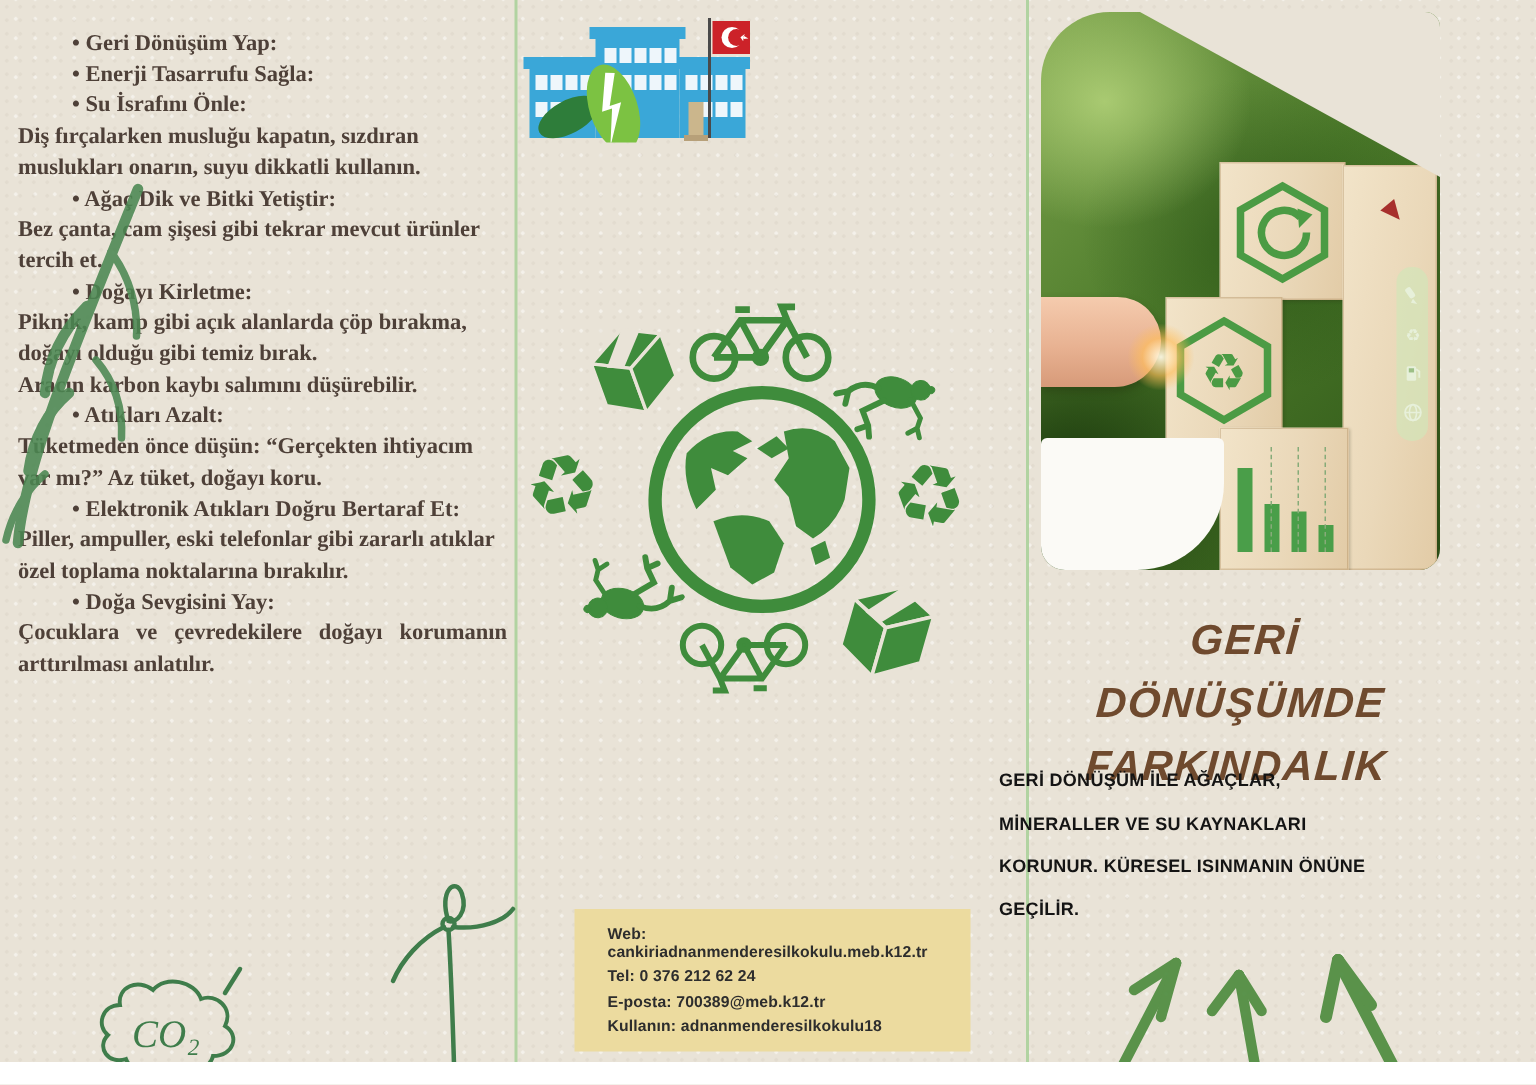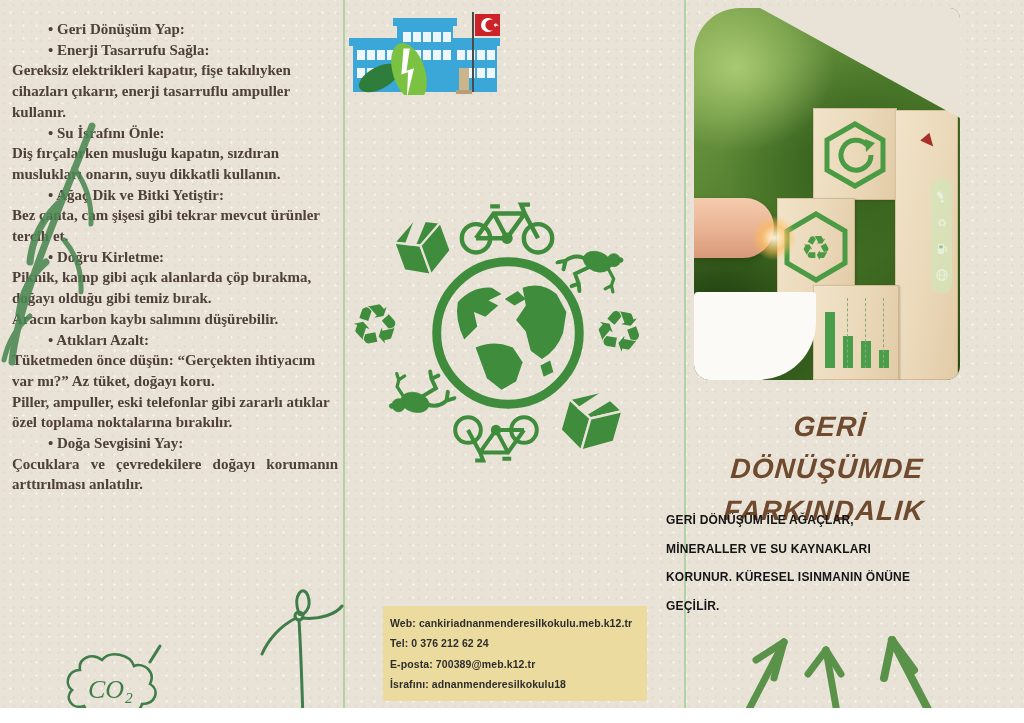--- a/index.html
+++ b/index.html
@@ -41,21 +41,21 @@
   #logo-text { position:absolute; left:506px; top:30px; line-height:1; }
   #logo-line1 { font-size:23px; font-weight:800; letter-spacing:.5px; color:#2aa7d6; }
   #logo-line2 { font-size:19.5px; font-weight:800; letter-spacing:.5px; color:#8bc53f; margin-top:7px; }
 
   #earth-illustration { position:absolute; left:348px; top:178px; width:334px; height:292px; }
   .illus { position:absolute; }
   .recycle-glyph { font-family:"DejaVu Sans", sans-serif; font-size:56px; line-height:1; color:#3f8c3c; }
 
   #contact-box {
     position:absolute; left:383px; top:606px; width:264px; height:95px;
-    background:#ecdb9f; padding:11px 7px;
+    background:#ecdb9f; padding:11px 22px;
     display:flex; flex-direction:column; justify-content:space-between;
     font-size:10.5px; font-weight:bold; color:#2d2d2d; letter-spacing:.1px;
   }
 
   
   #photo {
     position:absolute; left:694px; top:8px; width:266px; height:372px;
     border-radius:46px 10px 14px 16px; overflow:hidden;
     background-image:
       radial-gradient(150px 130px at 16% 16%, rgba(190,220,130,.75) 0%, transparent 65%),
@@ -116,44 +116,44 @@
 
   <div id="divider-left" class="divider"></div>
   <div id="divider-right" class="divider"></div>
 
   <div id="tips">
     <div class="tip">
       <div class="tip-title">Geri Dönüşüm Yap:</div>
     </div>
     <div class="tip">
       <div class="tip-title">Enerji Tasarrufu Sağla:</div>
-      <div class="tip-body">Gereksiz elektrikleri kapatır, fişe takılıyken cihazları çıkarır, enerji tasarruflu ampuller kullanır.</div>
     </div>
     <div class="tip">
       <div class="tip-title">Su İsrafını Önle:</div>
       <div class="tip-body">Diş fırçalarken musluğu kapatın, sızdıran muslukları onarın, suyu dikkatli kullanın.</div>
     </div>
     <div class="tip">
       <div class="tip-title">Ağaç Dik ve Bitki Yetiştir:</div>
     </div>
     <div class="tip">
       <div class="tip-body">Bez çanta, cam şişesi gibi tekrar mevcut ürünler tercih et.</div>
     </div>
     <div class="tip">
-      <div class="tip-title">Doğru Kirletme:</div>
+      <div class="tip-title">Doğayı Kirletme:</div>
       <div class="tip-body">Piknik, kamp gibi açık alanlarda çöp bırakma, doğayı olduğu gibi temiz bırak.</div>
     </div>
     <div class="tip">
       <div class="tip-body">Aracın karbon kaybı salımını düşürebilir.</div>
     </div>
     <div class="tip">
       <div class="tip-title">Atıkları Azalt:</div>
       <div class="tip-body">Tüketmeden önce düşün: “Gerçekten ihtiyacım var mı?” Az tüket, doğayı koru.</div>
     </div>
     <div class="tip">
+      <div class="tip-title">Elektronik Atıkları Doğru Bertaraf Et:</div>
       <div class="tip-body">Piller, ampuller, eski telefonlar gibi zararlı atıklar özel toplama noktalarına bırakılır.</div>
     </div>
     <div class="tip">
       <div class="tip-title">Doğa Sevgisini Yay:</div>
       <div class="tip-body justify">Çocuklara ve çevredekilere doğayı korumanın arttırılması anlatılır.</div>
     </div>
   </div>
 
   <svg id="grass-sketch" class="sketch" width="130" height="256" viewBox="0 0 130 256" fill="none" stroke="#4b8752" stroke-width="7" stroke-linecap="round" opacity=".88">
     <path d="M18,250 C22,200 55,120 98,14"></path>
@@ -289,21 +289,21 @@
       <path d="M32,60 Q14,64 10,82 M10,82 L2,92 M10,82 L16,94" fill="none" stroke-width="6"></path>
       <path d="M44,66 L34,88 L48,96 M48,96 L42,106 M48,96 L56,104" fill="none" stroke-width="6"></path>
       <path d="M64,48 L84,56 L88,66 M88,66 L96,72 M88,66 L84,76" fill="none" stroke-width="5"></path>
     </svg>
   </div>
 
   <div id="contact-box">
     <div>Web: cankiriadnanmenderesilkokulu.meb.k12.tr</div>
     <div>Tel: 0 376 212 62 24</div>
     <div>E-posta: 700389@meb.k12.tr</div>
-    <div>İsrafını: adnanmenderesilkokulu18</div>
+    <div>Kullanın: adnanmenderesilkokulu18</div>
   </div>
 
   <div id="photo">
 
     <div class="wood" style="left:119px; top:100px; width:84px; height:92px;">
       <svg width="84" height="92" viewBox="0 0 84 92">
         <polygon points="42,16 70,32 70,62 42,78 14,62 14,32" fill="none" stroke="#4b9b44" stroke-width="5"></polygon>
         <path d="M54,37 a15,15 0 1,0 4,10" fill="none" stroke="#4b9b44" stroke-width="5"></path>
         <polygon points="52,31 62,35 53,44" fill="#4b9b44"></polygon>
       </svg>

